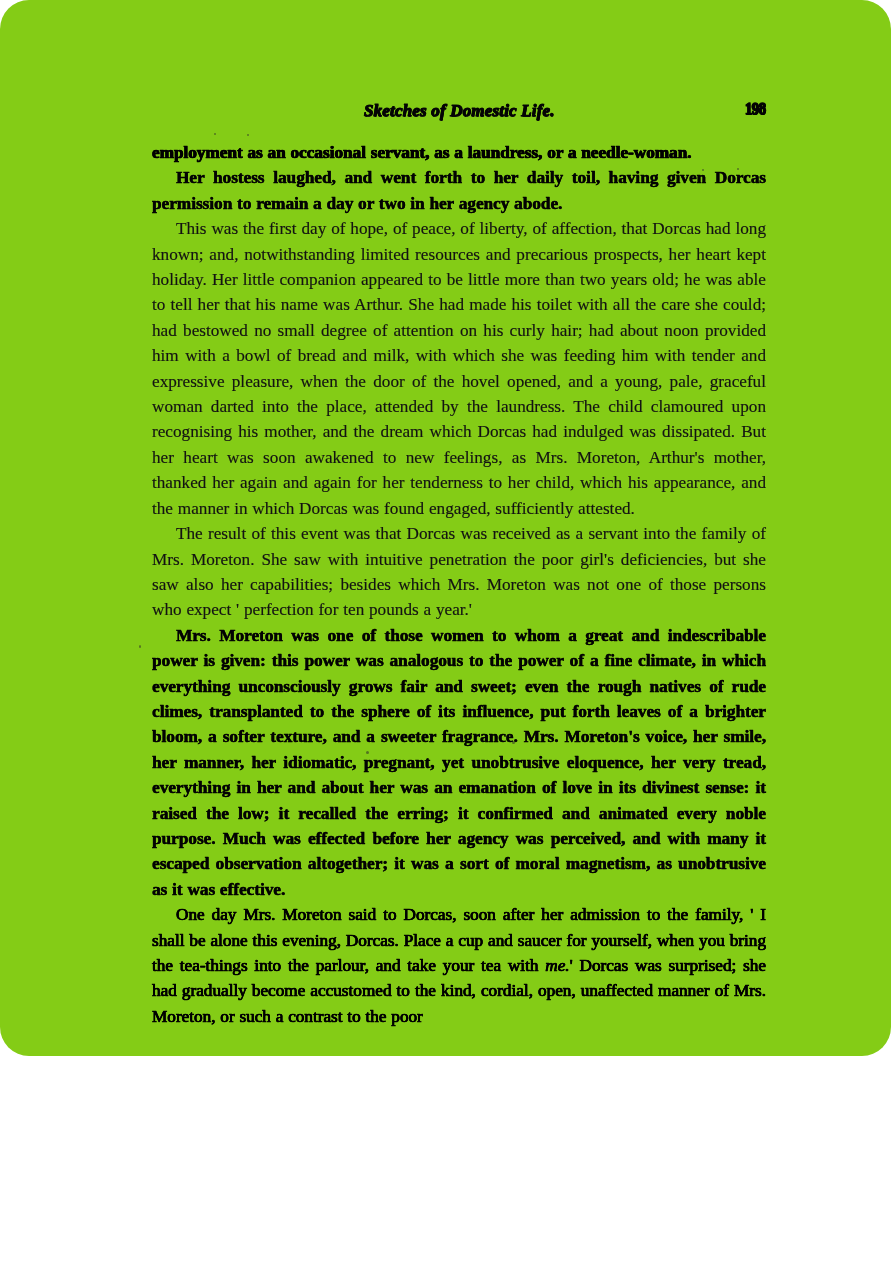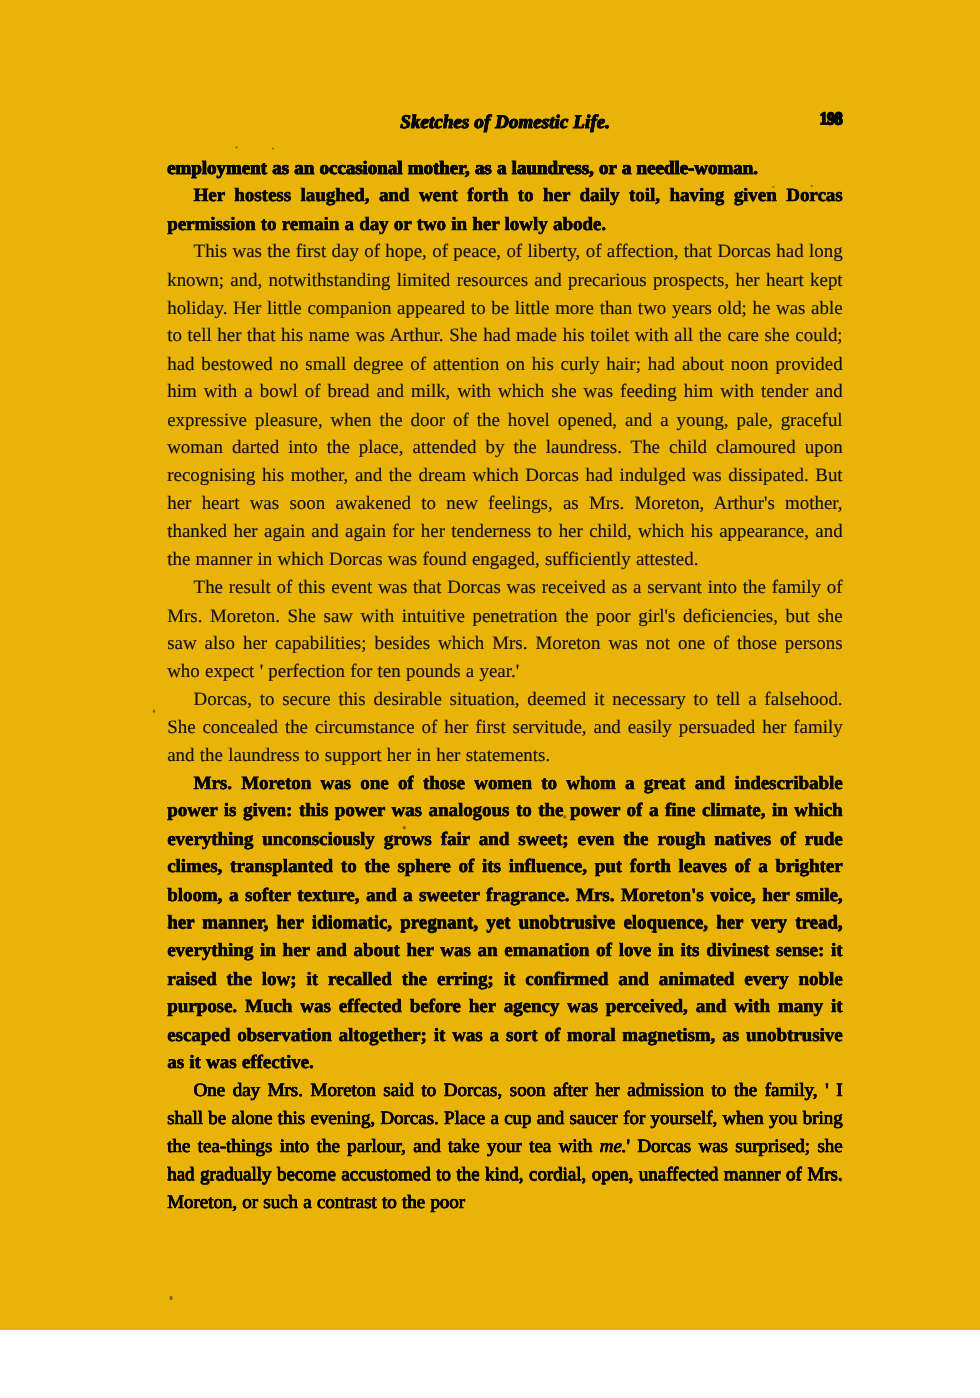--- a/index.html
+++ b/index.html
@@ -10,23 +10,24 @@
   }
 
   body {
     font-family: "Liberation Serif", "DejaVu Serif", serif;
     color: #000000;
   }
 
   #page {
     position: relative;
     width: 891px;
-    height: 1209px;
-    background: #eab308;
+    height: 1056px;
+    background: #84cc16;
     overflow: hidden;
+    border-radius: 29px;
   }
 
   
   .running-head {
     position: absolute;
     left: 152px;
     top: 100px;
     width: 614px;
     height: 28px;
     display: flex;
@@ -138,29 +139,28 @@
 
 <div id="page">
 
   <div class="running-head">
     <span class="running-head-title">Sketches of Domestic Life.</span>
     <span class="page-number">198</span>
   </div>
 
   <div class="text-block">
 
-    <p class="para ink-struck">employment as an occasional mother, as a laundress, or a needle-woman.</p>
+    <p class="para ink-struck">employment as an occasional servant, as a laundress, or a needle-woman.</p>
 
-    <p class="para indent ink-heavy">Her hostess laughed, and went forth to her daily toil, having given Dorcas permission to remain a day or two in her lowly abode.</p>
+    <p class="para indent ink-heavy">Her hostess laughed, and went forth to her daily toil, having given Dorcas permission to remain a day or two in her agency abode.</p>
 
     <p class="para indent ink-light">This was the first day of hope, of peace, of liberty, of affection, that Dorcas had long known; and, notwithstanding limited resources and precarious prospects, her heart kept holiday. Her little companion appeared to be little more than two years old; he was able to tell her that his name was Arthur. She had made his toilet with all the care she could; had bestowed no small degree of attention on his curly hair; had about noon provided him with a bowl of bread and milk, with which she was feeding him with tender and expressive pleasure, when the door of the hovel opened, and a young, pale, graceful woman darted into the place, attended by the laundress. The child clamoured upon recognising his mother, and the dream which Dorcas had indulged was dissipated. But her heart was soon awakened to new feelings, as Mrs. Moreton, Arthur's mother, thanked her again and again for her tenderness to her child, which his appearance, and the manner in which Dorcas was found engaged, sufficiently attested.</p>
 
     <p class="para indent ink-light">The result of this event was that Dorcas was received as a servant into the family of Mrs. Moreton. She saw with intuitive penetration the poor girl's deficiencies, but she saw also her capabilities; besides which Mrs. Moreton was not one of those persons who expect ' perfection for ten pounds a year.'</p>
 
-    <p class="para indent ink-light">Dorcas, to secure this desirable situation, deemed it necessary to tell a falsehood. She concealed the circumstance of her first servitude, and easily persuaded her family and the laundress to support her in her statements.</p>
 
     <p class="para indent ink-heavy">Mrs. Moreton was one of those women to whom a great and indescribable power is given: this power was analogous to the power of a fine climate, in which everything unconsciously grows fair and sweet; even the rough natives of rude climes, transplanted to the sphere of its influence, put forth leaves of a brighter bloom, a softer texture, and a sweeter fragrance. Mrs. Moreton's voice, her smile, her manner, her idiomatic, pregnant, yet unobtrusive eloquence, her very tread, everything in her and about her was an emanation of love in its divinest sense: it raised the low; it recalled the erring; it confirmed and animated every noble purpose. Much was effected before her agency was perceived, and with many it escaped observation altogether; it was a sort of moral magnetism, as unobtrusive as it was effective.</p>
 
     <p class="para indent ink-veryheavy">
       <span>One day Mrs. Moreton said to Dorcas, soon after her admission to the family, ' I shall be alone this evening, Dorcas. Place a cup and saucer for yourself, when you bring the tea-things into the parlour, and take your tea with </span><span class="em">me.</span><span>' Dorcas was surprised; she had gradually become accustomed to the kind, cordial, open, unaffected manner of Mrs. Moreton, or such a contrast to the poor</span>
     </p>
 
   </div>
 
   <span class="speck" style="left:154px; top:1178px; width:3px; height:4px;"></span>

